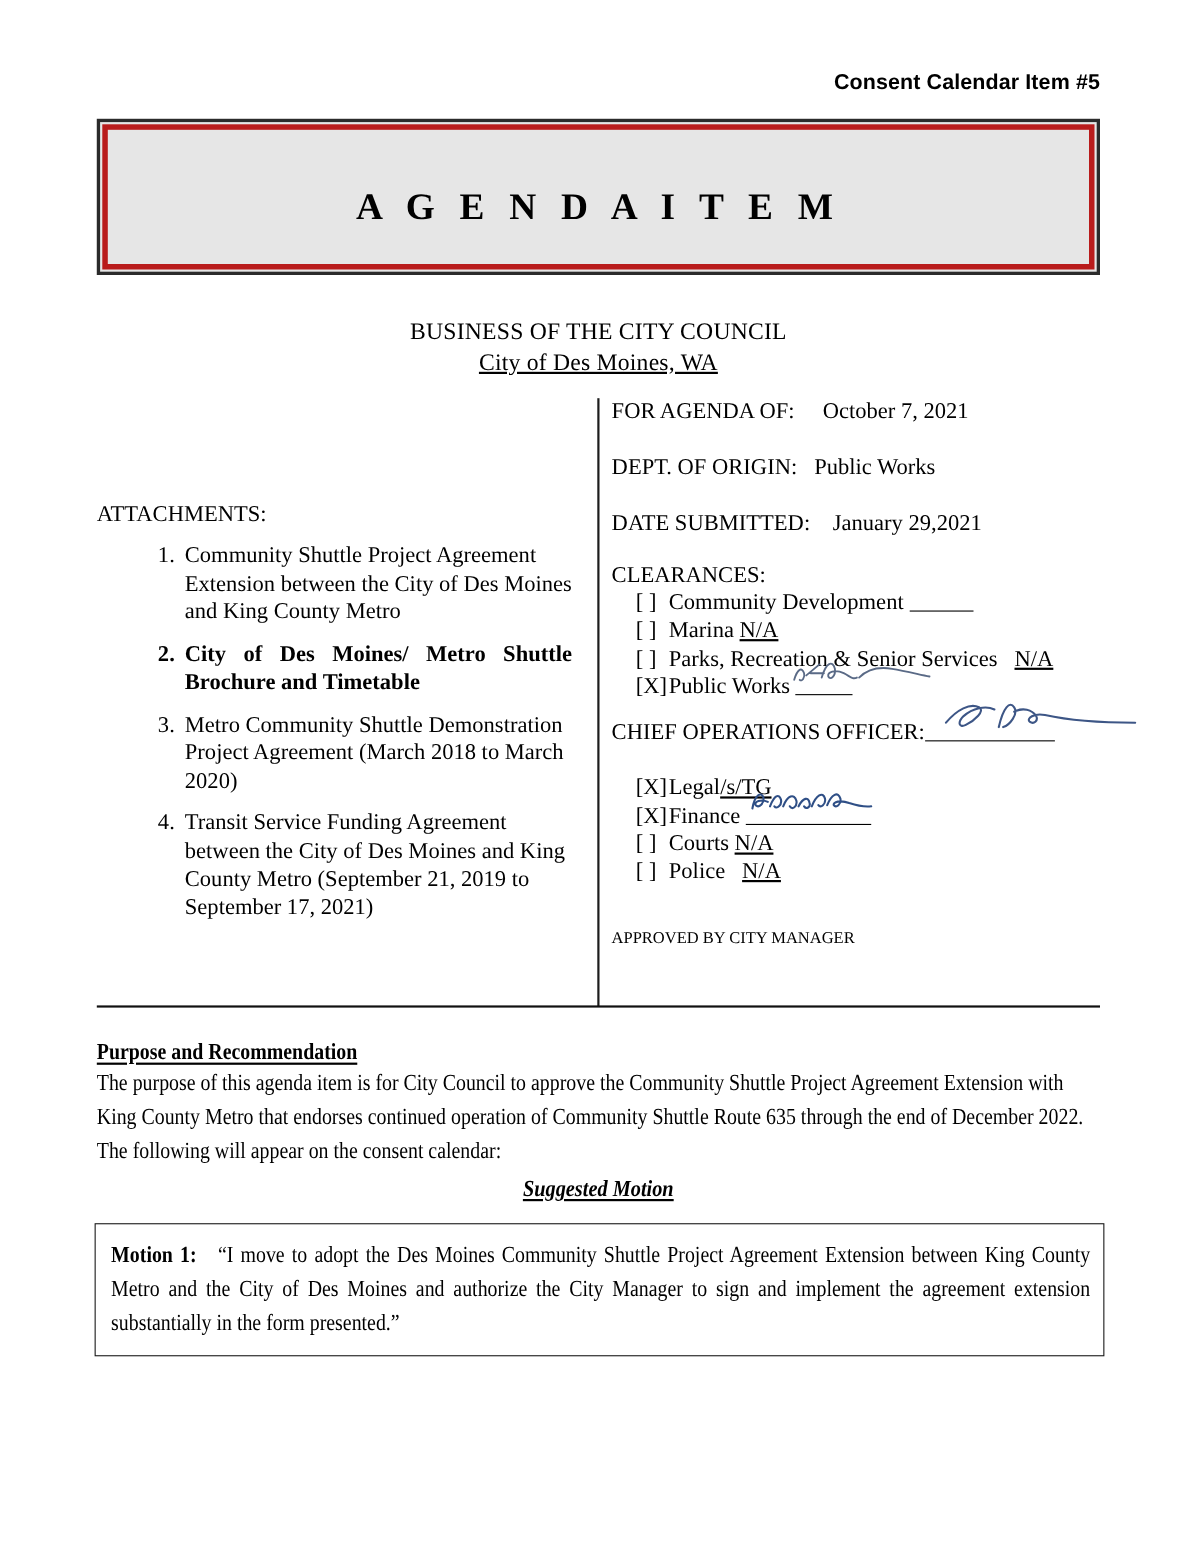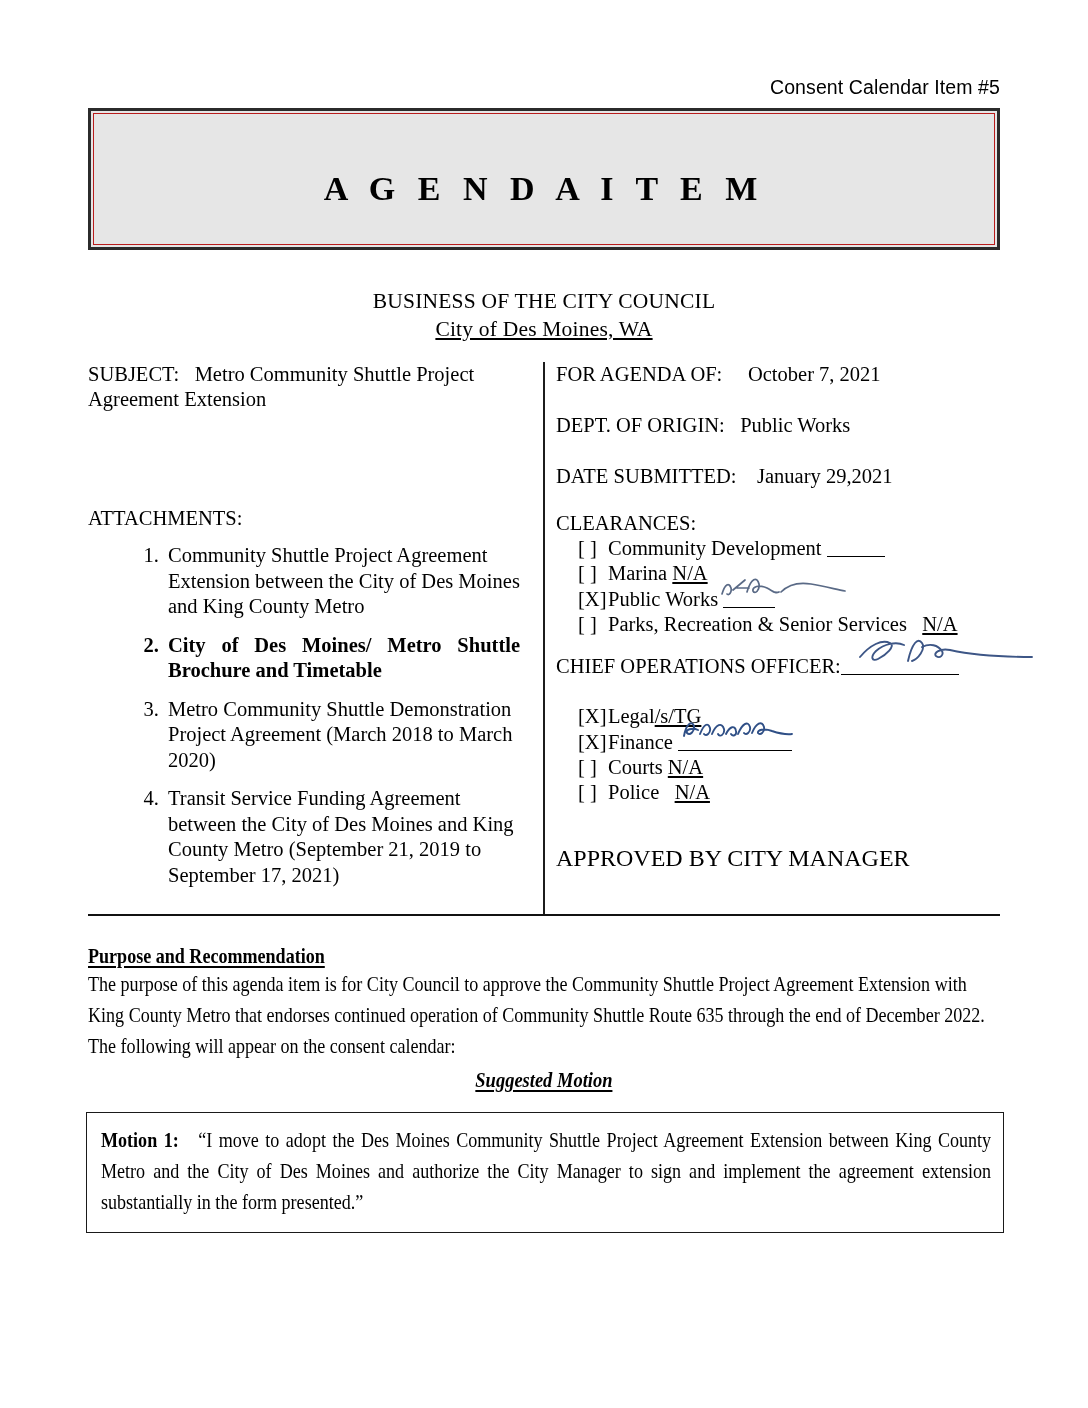--- a/index.html
+++ b/index.html
@@ -21,42 +21,43 @@
     left: 0; top: 0;
     width: 1088px;
     height: 1408px;
     background: #fff;
   }
 
   
   .consent-header {
     position: absolute;
     right: 88px;
-    top: 76px;
+    top: 64px;
     font-family: "Liberation Sans", "DejaVu Sans", sans-serif;
     font-size: 19.5px;
     letter-spacing: .1px;
     white-space: nowrap;
+    font-weight: bold;
   }
 
   
   .agenda-banner {
     position: absolute;
     left: 88px;
     top: 108px;
     width: 912px;
     height: 142px;
     background: #e6e6e6;
     border: 3px solid #2b2b2b;
     box-sizing: border-box;
   }
   .agenda-banner-inner {
     position: absolute;
     left: 2px; top: 2px; right: 2px; bottom: 2px;
-    border: 1px solid #b91c1c;
+    border: 5px solid #b91c1c;
     box-sizing: border-box;
     display: flex;
     align-items: center;
     justify-content: center;
   }
   .agenda-banner-title {
     font-size: 34px;
     font-weight: bold;
     letter-spacing: 7px;
     color: #000;
@@ -189,21 +190,21 @@
   }
   .coo-rule {
     display: inline-block;
     border-bottom: 1.6px solid #000;
     width: 118px;
     height: 15px;
     vertical-align: -2px;
   }
 
   .approve-block {
-    font-size: 24px;
+    font-size: 15px;
     line-height: 1.22;
   }
   .submit-rule {
     display: inline-block;
     border-bottom: 1.6px solid #000;
     width: 136px;
     height: 15px;
     vertical-align: -2px;
     margin-left: 6px;
   }
@@ -294,25 +295,20 @@
 
   <div class="subtitle-block">
     <div class="subtitle-1">BUSINESS OF THE CITY COUNCIL</div>
     <div class="subtitle-2">City of Des Moines, WA</div>
   </div>
 
   <div class="cols">
     <div class="col-divider"></div>
 
     <div class="col-left">
-      <p class="subject-line">
-        <span>SUBJECT:</span>
-        <span>&nbsp;</span>
-        <span>Metro Community Shuttle Project Agreement Extension</span>
-      </p>
 
       <p class="attachments-label">ATTACHMENTS:</p>
 
       <ol class="attach-list">
         <li>Community Shuttle Project Agreement Extension between the City of Des Moines and King County Metro</li>
         <li class="justify">City of Des Moines/ Metro Shuttle Brochure and Timetable</li>
         <li>Metro Community Shuttle Demonstration Project Agreement (March 2018 to March 2020)</li>
         <li>Transit Service Funding Agreement between the City of Des Moines and King County Metro (September 21, 2019 to September 17, 2021)</li>
       </ol>
     </div>
@@ -345,40 +341,40 @@
 
       <p class="r-line">CLEARANCES:</p>
 
       <p class="clearance-row">
         <span class="cbox">[  ]</span><span>Community Development</span>
         <span class="ul-blank"></span>
       </p>
 
       <p class="clearance-row">
         <span class="cbox">[  ]</span><span>Marina</span>
+        <span class="ul-val">N/A</span>
+      </p>
+
+      <p class="clearance-row">
+        <span class="cbox">[  ]</span><span>Parks, Recreation &amp; Senior Services</span>
+        <span>&nbsp;</span>
         <span class="ul-val">N/A</span>
       </p>
 
       <p class="clearance-row">
         <span class="cbox">[X]</span><span>Public Works</span>
         <span class="ul-sig">
           <span class="sig" style="left:-4px; top:-22px;">
             <svg width="130" height="34" viewBox="0 0 130 34">
               <path d="M3 24 C6 14, 10 12, 12 18 C13 22, 10 26, 8 24 M14 20 L26 10 M18 18 L30 18 M28 22 C32 8, 38 6, 40 14 C41 20, 36 25, 34 21 C33 17, 40 14, 48 18 C54 21, 56 24, 60 22 M62 22 C70 14, 80 12, 92 14 C104 16, 116 19, 126 21" fill="none" stroke="#5a6a86" stroke-width="1.7" stroke-linecap="round"></path>
             </svg>
           </span>
         </span>
       </p>
 
-      <p class="clearance-row">
-        <span class="cbox">[  ]</span><span>Parks, Recreation &amp; Senior Services</span>
-        <span>&nbsp;</span>
-        <span class="ul-val">N/A</span>
-      </p>
-
       <div class="gap-18"></div>
 
       <p class="coo-line">
         <span>CHIEF OPERATIONS OFFICER:</span><span class="coo-rule"></span>
         <span class="sig" style="left:300px; top:-20px;">
           <svg width="180" height="34" viewBox="0 0 180 34">
             <path d="M4 22 C14 10, 26 4, 34 8 C40 11, 30 20, 22 24 C16 27, 14 22, 20 16 C28 9, 40 6, 48 10 M52 26 C56 8, 62 2, 66 8 C70 14, 62 24, 56 26 M66 12 C74 8, 82 10, 86 16 C88 20, 84 24, 80 21 C77 18, 84 13, 94 15 C112 19, 140 22, 176 22" fill="none" stroke="#3d5686" stroke-width="1.9" stroke-linecap="round"></path>
           </svg>
         </span>
       </p>

